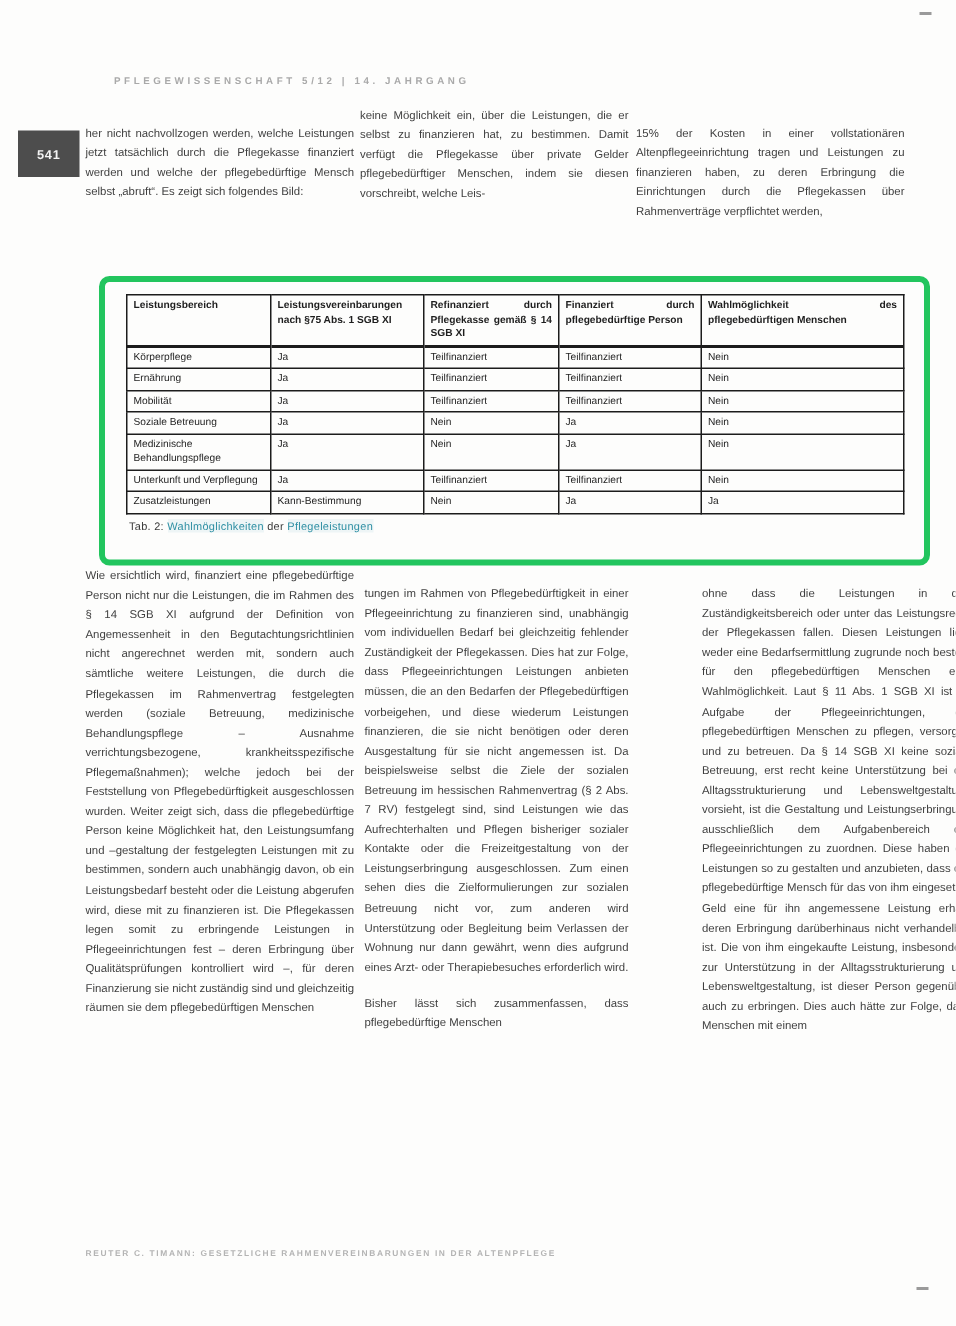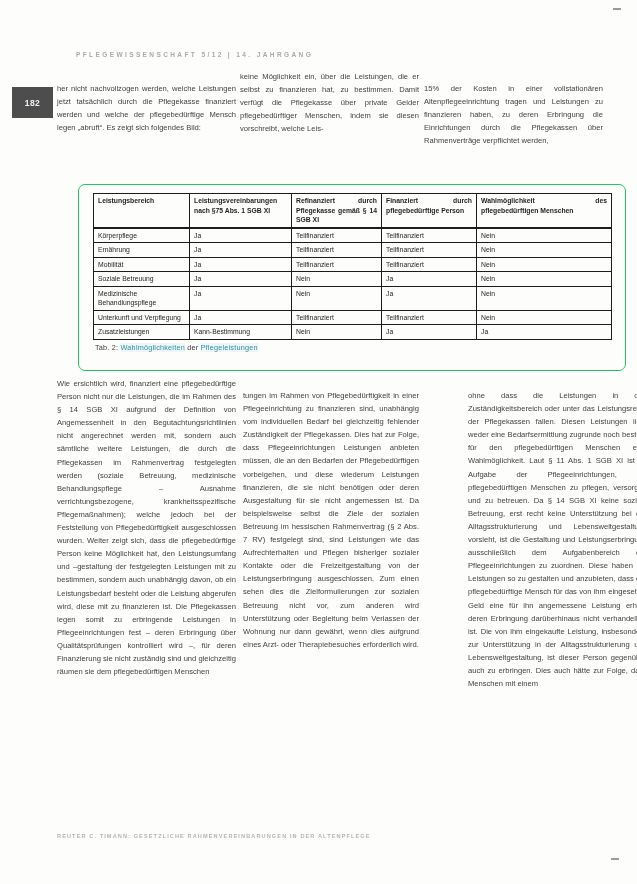--- a/index.html
+++ b/index.html
@@ -32,22 +32,22 @@
   }
   .col p{margin:0 0 11px 3px;}
   .intro-1{left:57px;top:82px;}
   .intro-2{left:240px;top:70px;}
   .intro-3{left:424px;top:82px;}
   .body-1{left:57px;top:377px;}
   .body-2{left:240px;top:389px;}
   .body-3{left:424px;top:389px;margin-left:44px;}
   
   .table-frame{
-    position:absolute;left:78px;top:184px;width:546px;height:185px;
-    border:1px solid #22c55e;border-radius:7px;background:#fdfdfc;
+    position:absolute;left:66px;top:184px;width:546px;height:185px;
+    border:4px solid #22c55e;border-radius:7px;background:#fdfdfc;
   }
   table.data-table{
     position:absolute;left:14px;top:8px;width:518px;
     border-collapse:collapse;table-layout:fixed;
     font-size:6.8px;line-height:9.5px;color:#1e1e1e;
   }
   table.data-table th,table.data-table td{
     border:1px solid #1c1c1c;padding:2px 4px;vertical-align:top;
     overflow:hidden;
   }
@@ -75,24 +75,24 @@
 </style>
 </head>
 <body>
 
 <div class="crop-mark crop-top"></div>
 <div class="crop-mark crop-bottom"></div>
 
 <div class="journal-header">Pflegewissenschaft 5/12 | 14. Jahrgang</div>
 
 <div class="page-badge" style="background: rgb(77, 77, 77);">
-  <span>182</span>
+  <span>541</span>
 </div>
 
-<div class="col intro-1">her nicht nachvollzogen werden, welche Leistungen jetzt tatsächlich durch die Pflegekasse finanziert werden und welche der pflegebedürftige Mensch legen „abruft“. Es zeigt sich folgendes Bild:</div>
+<div class="col intro-1">her nicht nachvollzogen werden, welche Leistungen jetzt tatsächlich durch die Pflegekasse finanziert werden und welche der pflegebedürftige Mensch selbst „abruft“. Es zeigt sich folgendes Bild:</div>
 <div class="col intro-2">keine Möglichkeit ein, über die Leistungen, die er selbst zu finanzieren hat, zu bestimmen. Damit verfügt die Pflegekasse über private Gelder pflegebedürftiger Menschen, indem sie diesen vorschreibt, welche Leis-</div>
 <div class="col intro-3">15% der Kosten in einer vollstationären Altenpflegeeinrichtung tragen und Leistungen zu finanzieren haben, zu deren Erbringung die Einrichtungen durch die Pflegekassen über Rahmenverträge verpflichtet werden,</div>
 
 <div class="table-frame">
   <table class="data-table">
     <colgroup>
       <col class="c1">
         <col class="c2">
         <col class="c3">
         <col class="c4">
@@ -160,16 +160,17 @@
       </tbody>
   </table>
   <div class="table-caption">
     <span>Tab. 2: </span><span class="hl" style="color: rgb(46, 143, 163);">Wahlmöglichkeiten</span><span> der </span><span class="hl" style="color: rgb(46, 143, 163);">Pflegeleistungen</span>
   </div>
 </div>
 
 <div class="col body-1">Wie ersichtlich wird, finanziert eine pflegebedürftige Person nicht nur die Leistungen, die im Rahmen des § 14 SGB XI aufgrund der Definition von Angemessenheit in den Begutachtungsrichtlinien nicht angerechnet werden mit, sondern auch sämtliche weitere Leistungen, die durch die Pflegekassen im Rahmenvertrag festgelegten werden (soziale Betreuung, medizinische Behandlungspflege – Ausnahme verrichtungsbezogene, krankheitsspezifische Pflegemaßnahmen); welche jedoch bei der Feststellung von Pflegebedürftigkeit ausgeschlossen wurden. Weiter zeigt sich, dass die pflegebedürftige Person keine Möglichkeit hat, den Leistungsumfang und –gestaltung der festgelegten Leistungen mit zu bestimmen, sondern auch unabhängig davon, ob ein Leistungsbedarf besteht oder die Leistung abgerufen wird, diese mit zu finanzieren ist. Die Pflegekassen legen somit zu erbringende Leistungen in Pflegeeinrichtungen fest – deren Erbringung über Qualitätsprüfungen kontrolliert wird –, für deren Finanzierung sie nicht zuständig sind und gleichzeitig räumen sie dem pflegebedürftigen Menschen</div>
 <div class="col body-2">
   <p>tungen im Rahmen von Pflegebedürftigkeit in einer Pflegeeinrichtung zu finanzieren sind, unabhängig vom individuellen Bedarf bei gleichzeitig fehlender Zuständigkeit der Pflegekassen. Dies hat zur Folge, dass Pflegeeinrichtungen Leistungen anbieten müssen, die an den Bedarfen der Pflegebedürftigen vorbeigehen, und diese wiederum Leistungen finanzieren, die sie nicht benötigen oder deren Ausgestaltung für sie nicht angemessen ist. Da beispielsweise selbst die Ziele der sozialen Betreuung im hessischen Rahmenvertrag (§ 2 Abs. 7 RV) festgelegt sind, sind Leistungen wie das Aufrechterhalten und Pflegen bisheriger sozialer Kontakte oder die Freizeitgestaltung von der Leistungserbringung ausgeschlossen. Zum einen sehen dies die Zielformulierungen zur sozialen Betreuung nicht vor, zum anderen wird Unterstützung oder Begleitung beim Verlassen der Wohnung nur dann gewährt, wenn dies aufgrund eines Arzt- oder Therapiebesuches erforderlich wird.</p>
+  <p>Bisher lässt sich zusammenfassen, dass pflegebedürftige Menschen</p>
 </div>
 <div class="col body-3">ohne dass die Leistungen in den Zuständigkeitsbereich oder unter das Leistungsrecht der Pflegekassen fallen. Diesen Leistungen liegt weder eine Bedarfsermittlung zugrunde noch besteht für den pflegebedürftigen Menschen eine Wahlmöglichkeit. Laut § 11 Abs. 1 SGB XI ist es Aufgabe der Pflegeeinrichtungen, die pflegebedürftigen Menschen zu pflegen, versorgen und zu betreuen. Da § 14 SGB XI keine soziale Betreuung, erst recht keine Unterstützung bei der Alltagsstrukturierung und Lebensweltgestaltung vorsieht, ist die Gestaltung und Leistungserbringung ausschließlich dem Aufgabenbereich der Pflegeeinrichtungen zu zuordnen. Diese haben die Leistungen so zu gestalten und anzubieten, dass der pflegebedürftige Mensch für das von ihm eingesetzte Geld eine für ihn angemessene Leistung erhält, deren Erbringung darüberhinaus nicht verhandelbar ist. Die von ihm eingekaufte Leistung, insbesondere zur Unterstützung in der Alltagsstrukturierung und Lebensweltgestaltung, ist dieser Person gegenüber auch zu erbringen. Dies auch hätte zur Folge, dass Menschen mit einem</div>
 
 <div class="page-footer">Reuter C. Timann: Gesetzliche Rahmenvereinbarungen in der Altenpflege</div>
 
 </body></html>

